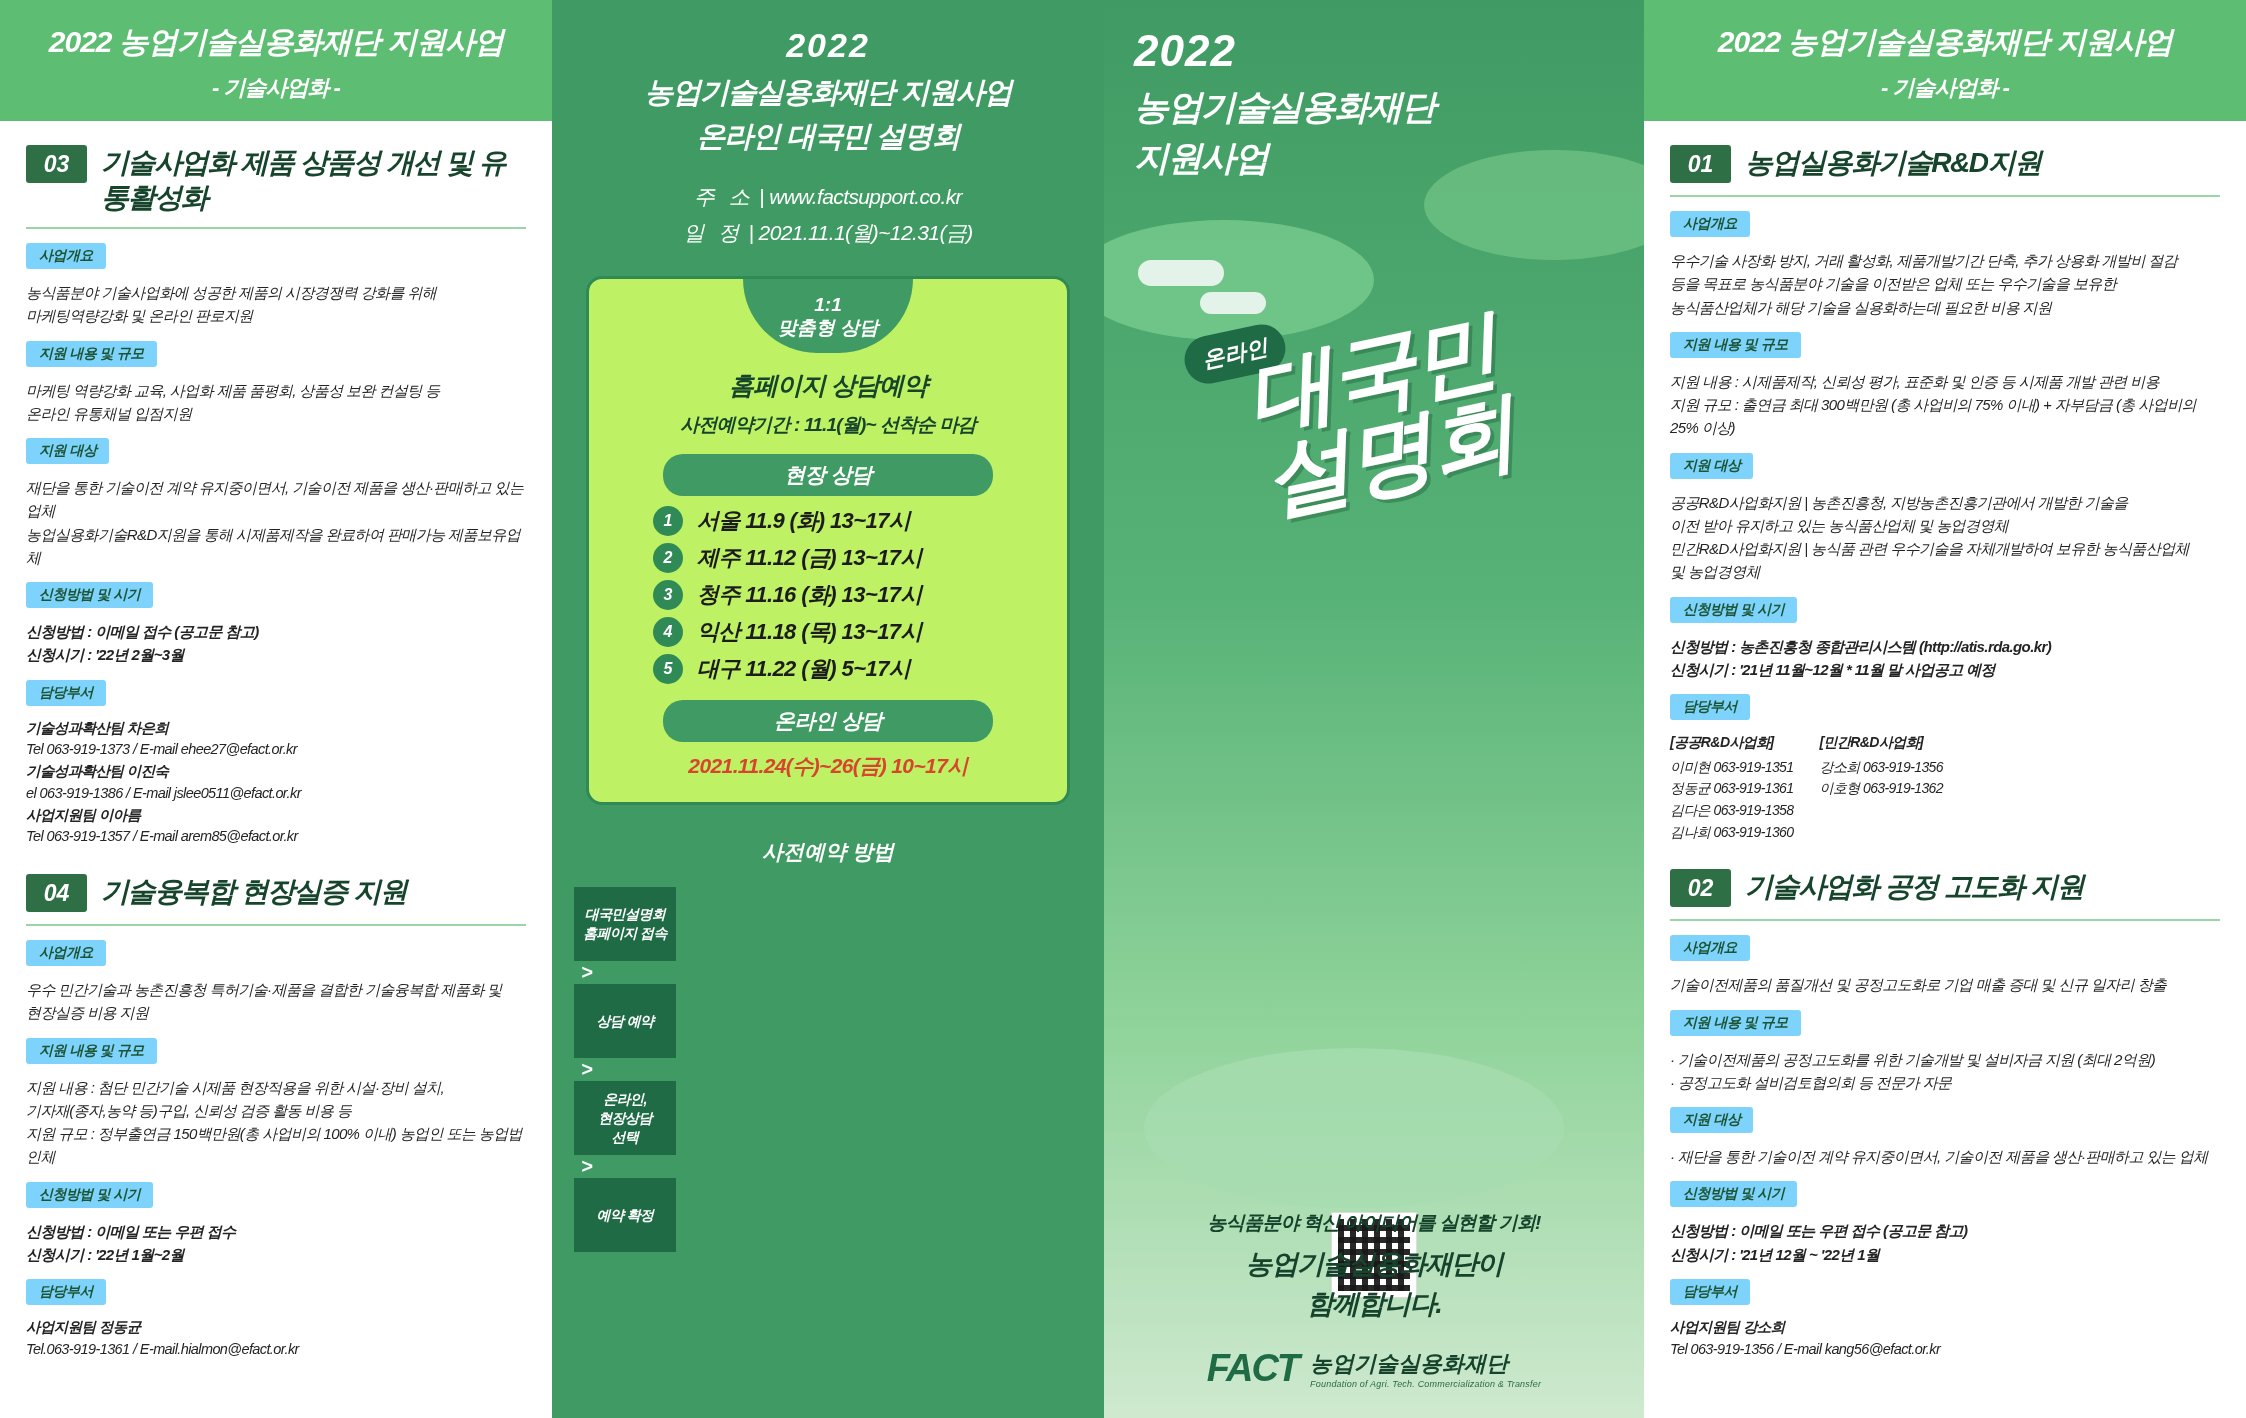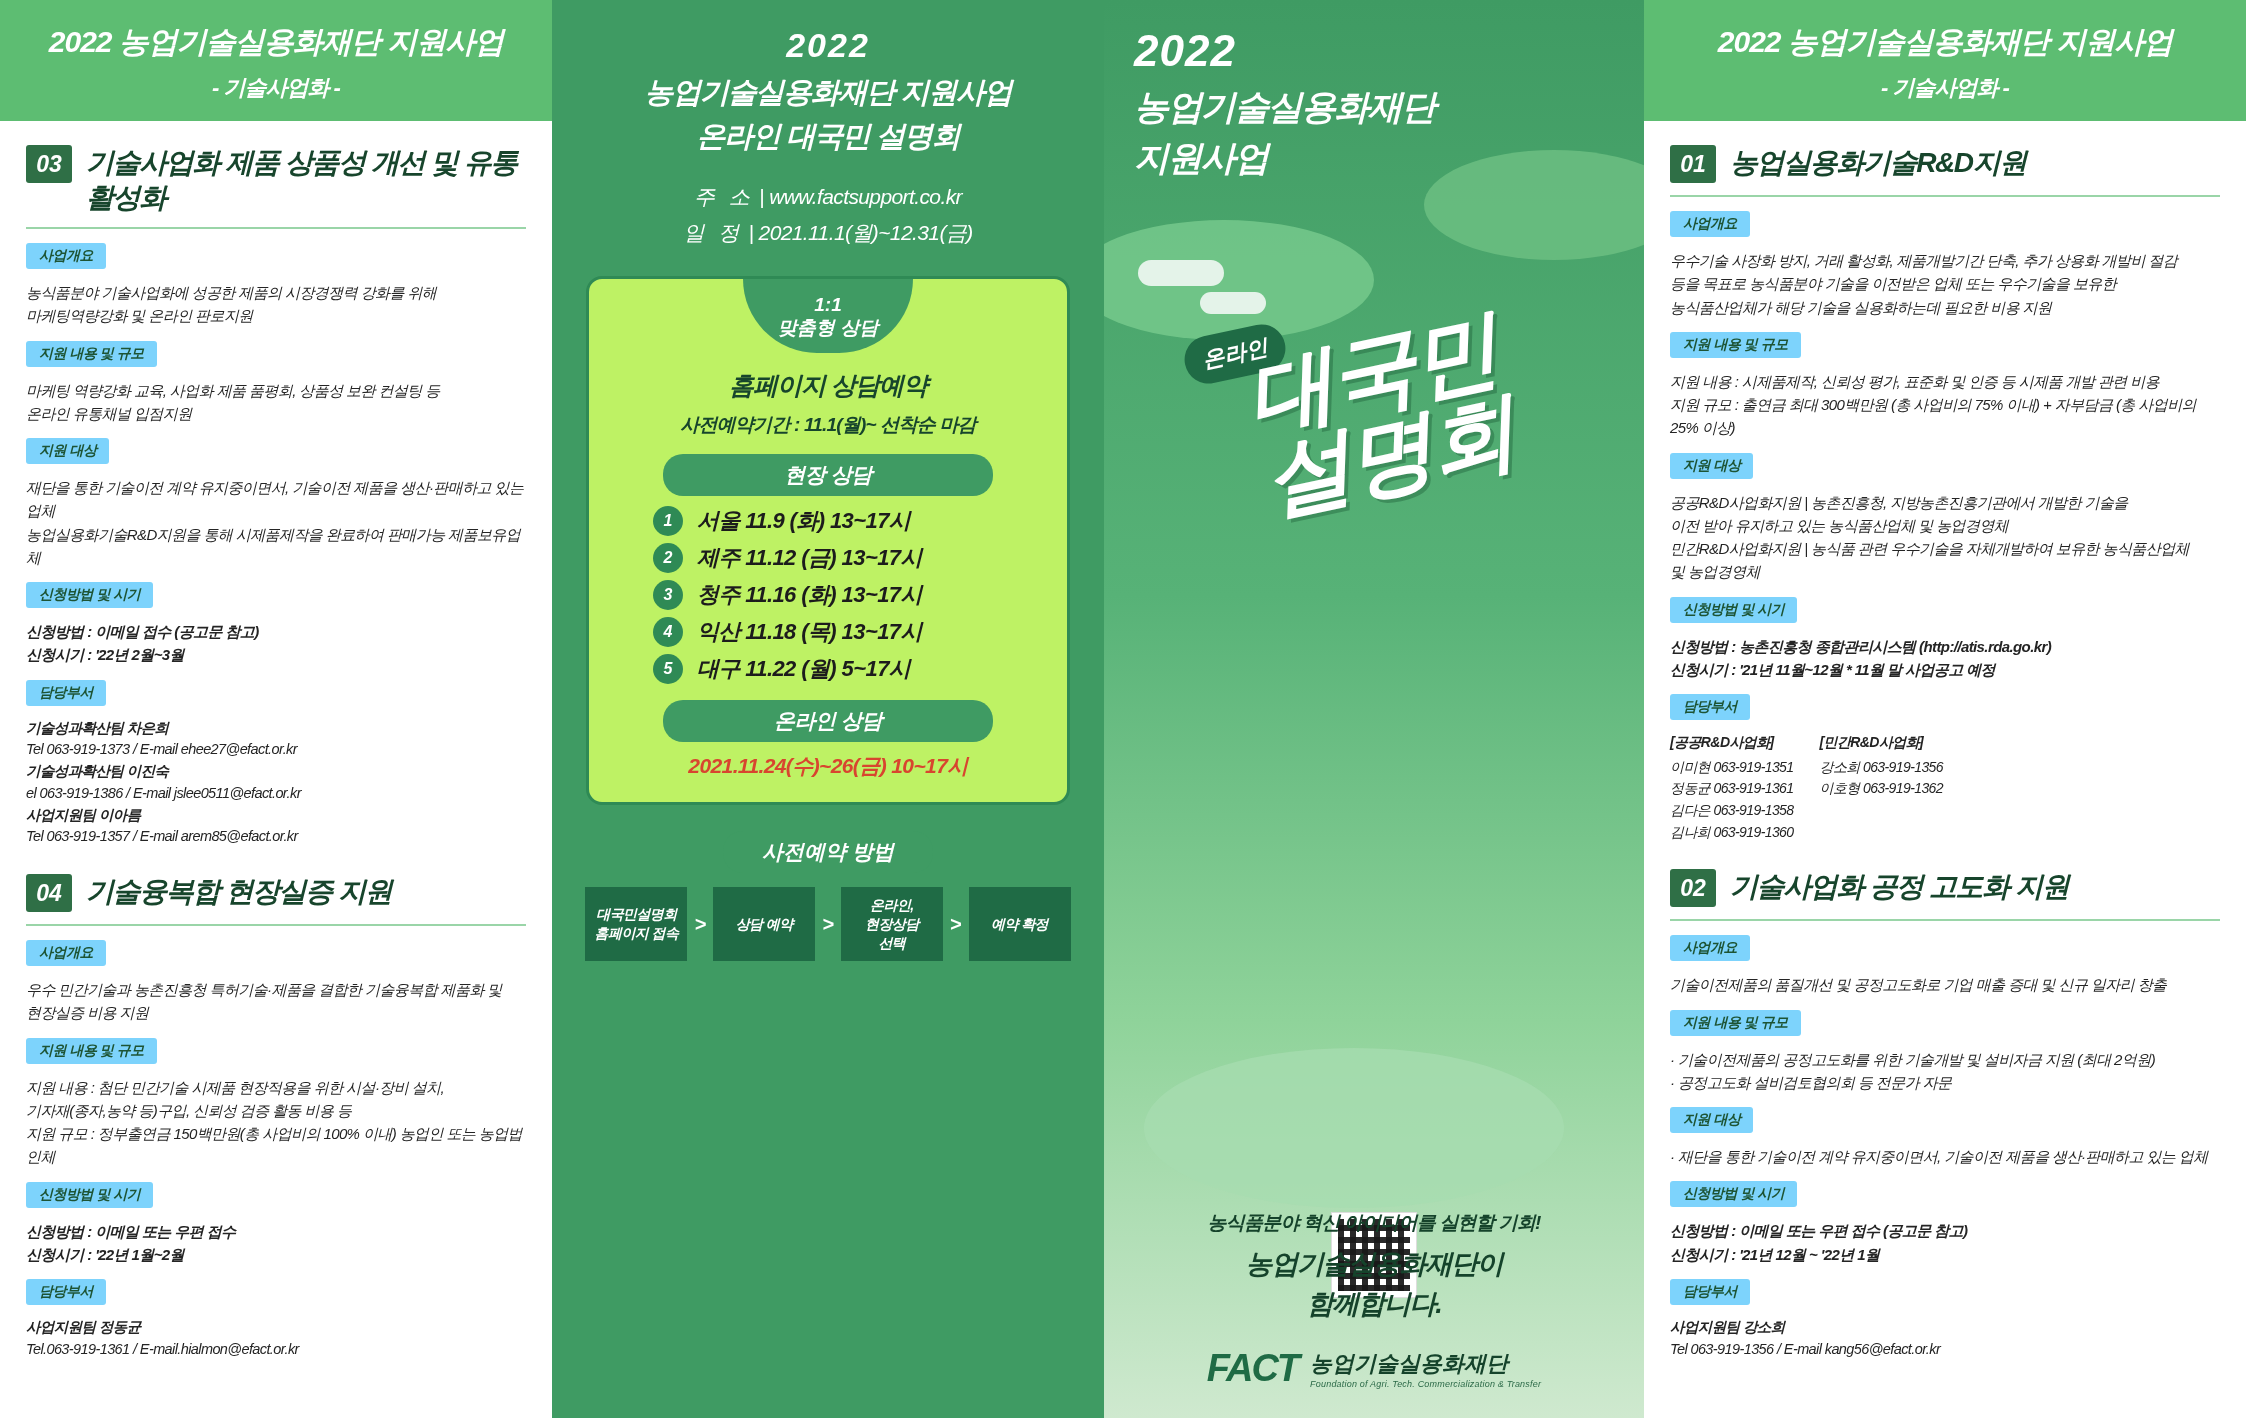--- a/index.html
+++ b/index.html
@@ -29,21 +29,21 @@
   .topbar .t1 { font-size:30px; font-weight:bold; letter-spacing:-1px; }
   .topbar .t2 { font-size:22px; font-weight:bold; margin-top:10px; letter-spacing:-1px;}
 
   
   .side-body { padding:24px 26px 10px 26px; }
 
   .prog { margin-bottom:26px; }
   .prog-head { display:flex; align-items:flex-start; gap:14px; }
   .prog-num {
     background:#2f6f46; color:#fff; font-weight:bold; font-size:23px;
-    width:46px; height:38px; display:flex; align-items:center; justify-content:center;
+    width:61px; height:38px; display:flex; align-items:center; justify-content:center;
     border-radius:3px; flex:0 0 auto;
   }
   .prog-title { font-size:28px; font-weight:bold; color:#17452c; letter-spacing:-1.4px; line-height:1.25; }
   .prog-rule { height:2px; background:#9ad5a8; margin:12px 0 14px 0; }
 
   .sec { margin-bottom:13px; }
   .sec-h {
     display:inline-block; background:#7dd3fc; color:#1d5434;
     font-size:14px; font-weight:bold; padding:4px 13px; border-radius:3px;
     letter-spacing:-0.5px;
@@ -87,21 +87,21 @@
     width:30px; height:30px; border-radius:50%; background:#2f8a55; color:#fff;
     font-size:16px; font-weight:bold; display:flex; align-items:center; justify-content:center;
   }
   .sched-t { font-size:22px; font-weight:bold; color:#1c1c1c; letter-spacing:-0.6px;}
   .online-date { text-align:center; font-size:21px; font-weight:bold; color:#d8452f; margin-top:8px; letter-spacing:-0.6px;}
 
   .howto-title {
     margin:26px auto 14px; width:210px; background:#3f9b63; color:#fff;
     font-size:21px; font-weight:bold; text-align:center; padding:7px 0; border-radius:20px;
   }
-  .steps { display:flex; align-items:stretch; justify-content:center; gap:0; padding:0 22px 26px; }
+  .steps { display:flex; align-items:stretch; gap:0; padding:0 22px 26px;flex-direction:column; }
   .step {
     background:#1f6b45; color:#fff; font-size:14px; font-weight:bold;
     width:102px; height:74px; display:flex; align-items:center; justify-content:center;
     text-align:center; line-height:1.35; letter-spacing:-0.6px;
   }
   .arrow { color:#ffffff; font-size:20px; display:flex; align-items:center; padding:0 7px; font-weight:bold;}
 
   
   .poster {
     height:100%; position:relative; overflow:hidden;

